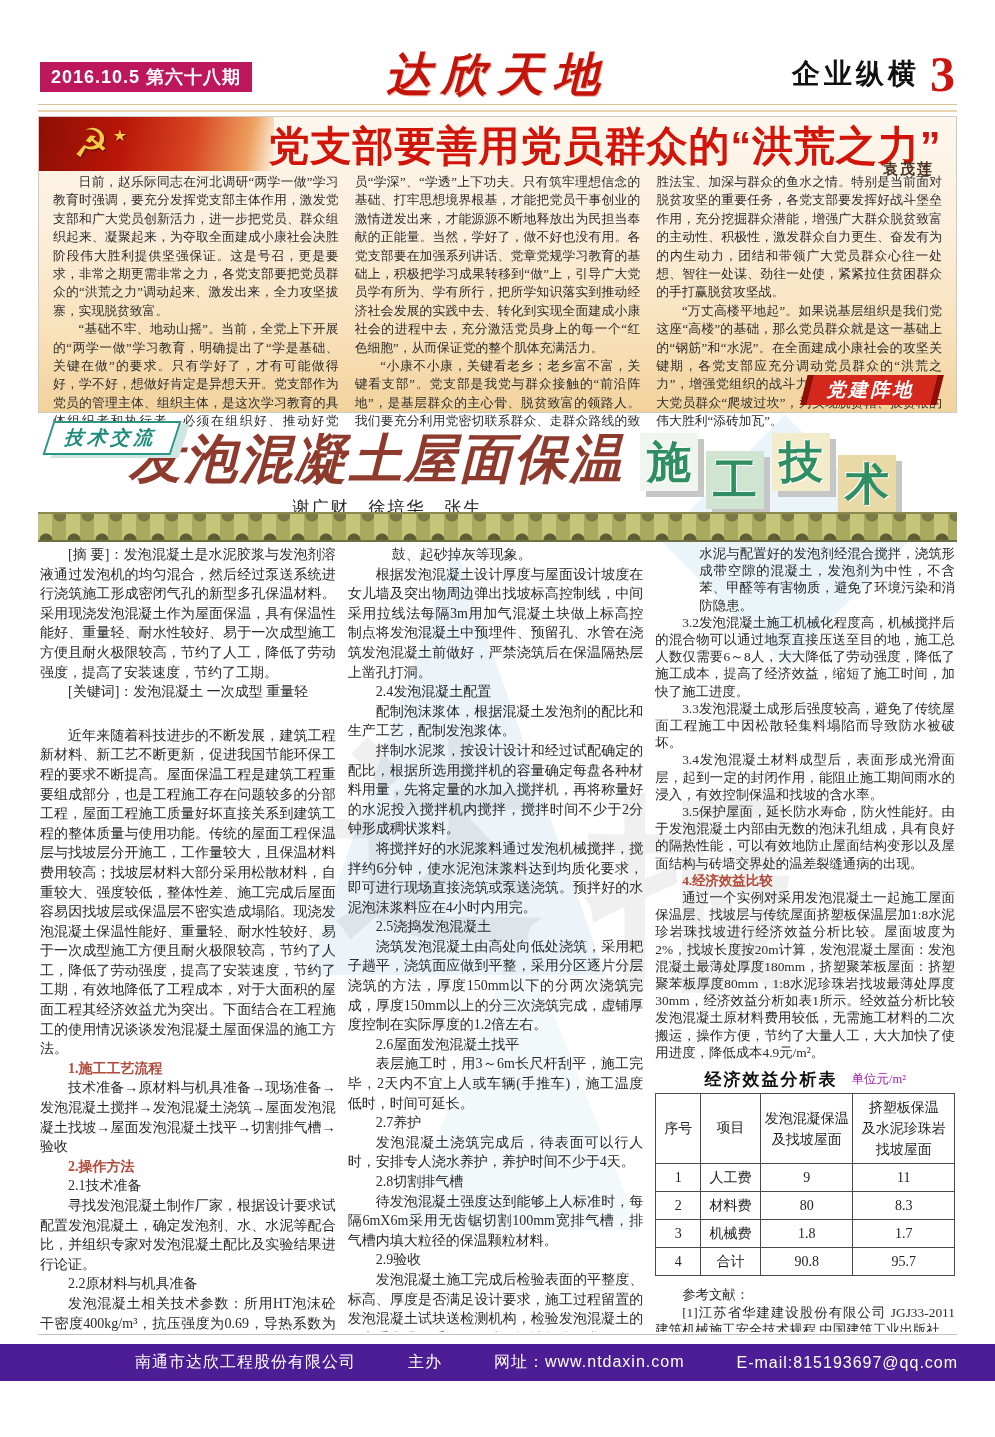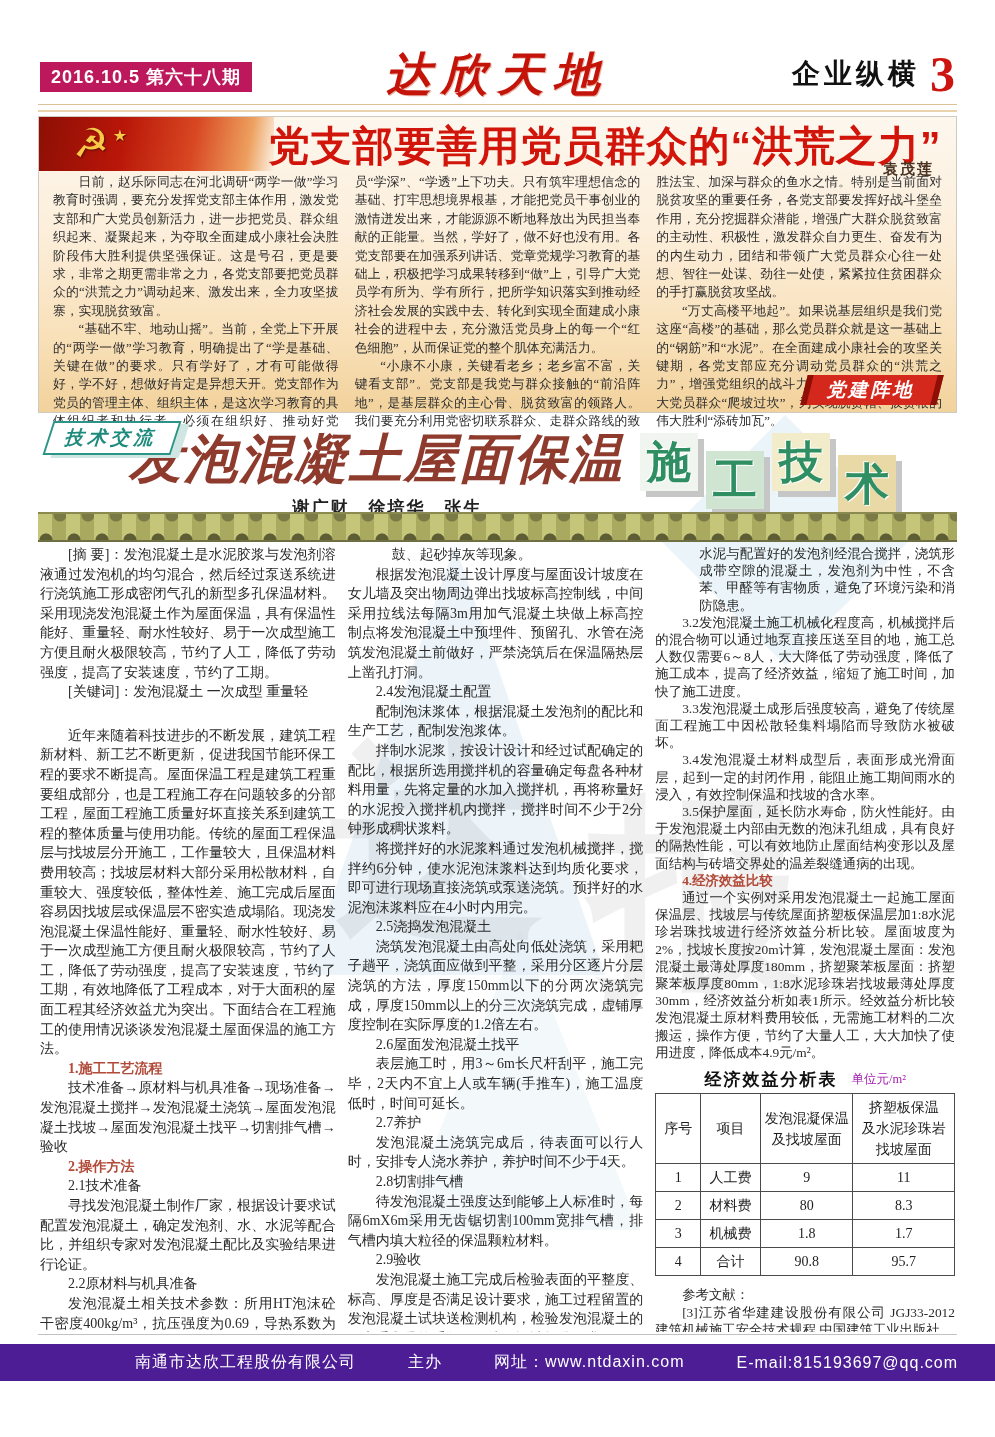--- a/index.html
+++ b/index.html
@@ -69,21 +69,21 @@
               letter-spacing:2px;font-family:"DejaVu Serif",serif;line-height:1.25;}
   .tiles{display:flex;gap:8px;margin-top:2px;}
   .tile{width:58px;height:58px;display:flex;align-items:center;justify-content:center;
         font-size:44px;font-weight:bold;color:#2f8f63;box-shadow:6px 6px 0 #c6c6c6;
         text-shadow:1px 1px 0 #fff,-1px -1px 0 #fff;}
   .tile.t1{background:#f0f5ef;}
   .tile.t2{background:#cfe5d2;transform:translateY(18px);}
   .tile.t3{background:#f2ecca;}
   .tile.t4{background:#e9d9a6;transform:translateY(22px);}
   .tech-authors{position:absolute;left:0;right:220px;top:496px;text-align:center;
-                font-size:17px;font-weight:bold;color:#222;letter-spacing:2px;z-index:1;}
+                font-size:17px;font-weight:normal;color:#222;letter-spacing:2px;z-index:1;}
   .tile-strip{position:absolute;left:38px;right:38px;top:512px;height:26px;z-index:1;
       border-top:2px solid #8a8a50;border-bottom:2px solid #6f6f44;
       background:
         radial-gradient(circle at 8px 26px,#5e5e35 6px,rgba(0,0,0,0) 7px),
         radial-gradient(circle at 22px 1px,#7a7a46 6px,rgba(0,0,0,0) 7px),
         repeating-linear-gradient(90deg,#c6c67a 0 14px,#a9a960 14px 28px);
       background-size:28px 26px,28px 26px,auto;}
 
   
   .cols{position:absolute;left:40px;top:545px;width:915px;height:787px;display:flex;
@@ -99,21 +99,21 @@
   
   .tbl-block{margin-top:10px;}
   .tbl-head{display:flex;align-items:flex-start;justify-content:center;gap:14px;}
   .tbl-title{font-family:"Liberation Sans","DejaVu Sans",sans-serif;font-weight:bold;
              font-size:17px;color:#111;letter-spacing:2px;}
   .tbl-unit{font-size:12.5px;color:#a21caf;}
   table.eco{width:100%;border-collapse:collapse;margin-top:5px;font-size:14px;color:#1e1e1e;}
   table.eco th,table.eco td{border:1px solid #4a4a4a;text-align:center;padding:3px 2px;
              font-weight:normal;line-height:1.5;}
   table.eco th{white-space:pre-line;}
-  table.eco .w1{width:15%;} table.eco .w2{width:20%;} table.eco .w3{width:31%;} table.eco .w4{width:34%;}
+  table.eco .w1{width:15%;} table.eco .w2{width:20%;font-family:Liberation Mono, monospace;} table.eco .w3{width:31%;} table.eco .w4{width:34%;}
 
   .refs{margin-top:10px;}
   .refs p{margin:0;text-indent:2em;}
 
   
   .footer-line{position:absolute;left:38px;right:38px;top:1334px;border-top:1px solid #c2c2c2;z-index:1;}
   .footer-bar{position:absolute;left:0;right:0;top:1344px;height:37px;background:#4c1d95;
               color:#fff;font-family:"Liberation Sans","DejaVu Sans",sans-serif;font-size:16px;
               display:flex;align-items:center;gap:52px;padding-left:135px;z-index:1;letter-spacing:1px;}
 </style>
@@ -298,21 +298,21 @@
                 <td>90.8</td>
                 <td>95.7</td>
               </tr>
             </tbody>
         </table>
       </div>
       <div class="refs">
         <p>参考文献：</p>
         <div>
 
-            <p>[3]江苏省华建建设股份有限公司 JGJ33-2012 建筑机械施工安全技术规程 中国建筑工业出版社</p>
+            <p>[1]江苏省华建建设股份有限公司 JGJ33-2011 建筑机械施工安全技术规程 中国建筑工业出版社</p>
 
             <p>[2]山西省建设厅　GB50207-2002　屋面工程施工质量验收规范　中国建筑工业出版社</p>
           </div>
       </div>
     </div>
   </div>
 
   <div class="footer-line"></div>
   <div class="footer-bar">
     <span>南通市达欣工程股份有限公司</span>

